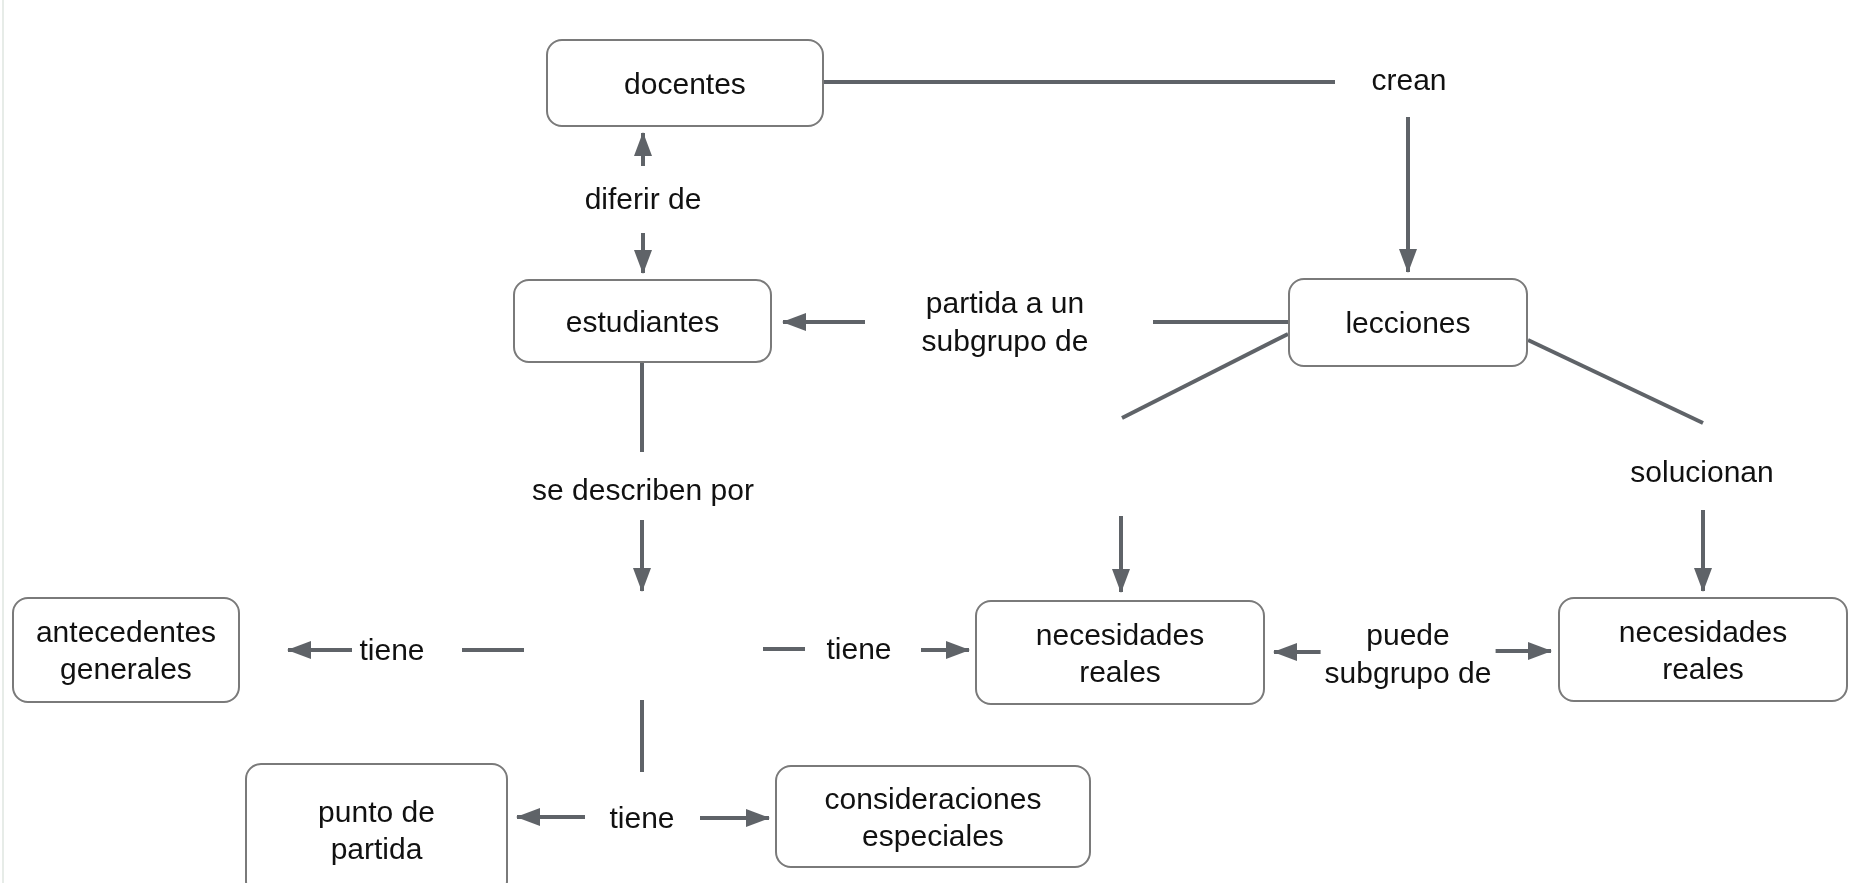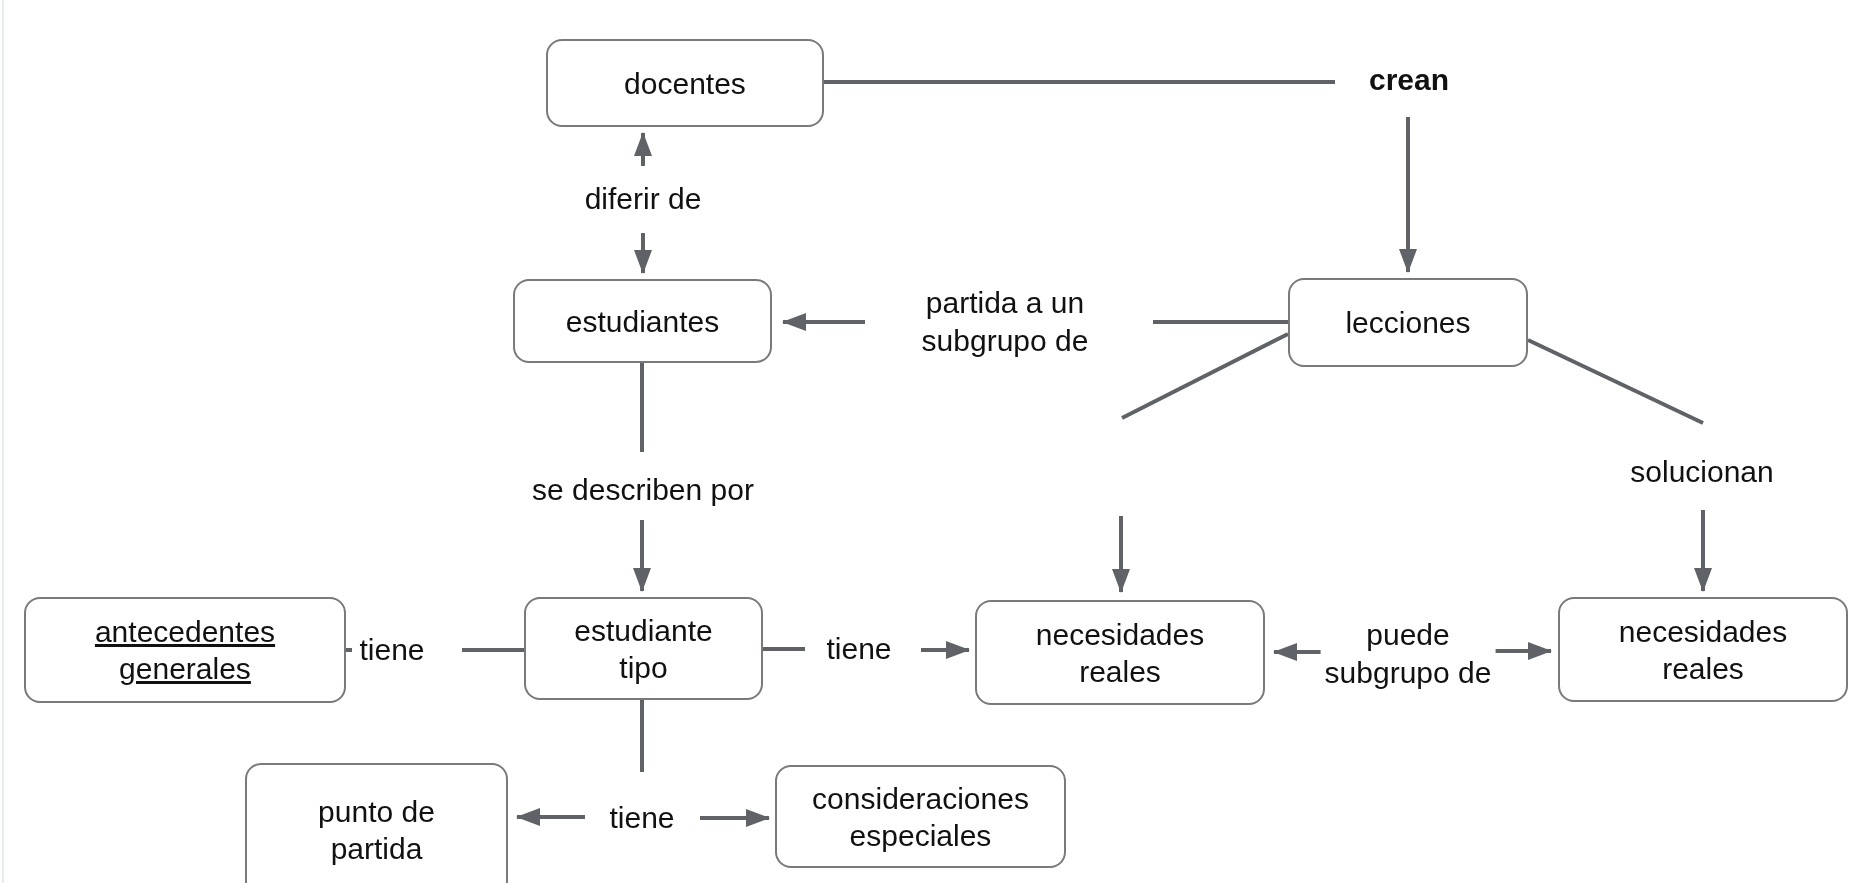--- a/index.html
+++ b/index.html
@@ -64,34 +64,32 @@
       <line x1="921" y1="650" x2="969" y2="650" stroke="#5f6368" stroke-width="4" marker-end="url(#arrowhead)"></line>
       <line x1="642" y1="700" x2="642" y2="772" stroke="#5f6368" stroke-width="4"></line>
       <line x1="585" y1="817" x2="517" y2="817" stroke="#5f6368" stroke-width="4" marker-end="url(#arrowhead)"></line>
       <line x1="700" y1="818" x2="769" y2="818" stroke="#5f6368" stroke-width="4" marker-end="url(#arrowhead)"></line>
       <line x1="1322" y1="652" x2="1274" y2="652" stroke="#5f6368" stroke-width="4" marker-end="url(#arrowhead)"></line>
       <line x1="1493" y1="651" x2="1551" y2="651" stroke="#5f6368" stroke-width="4" marker-end="url(#arrowhead)"></line>
     </svg>
 <div class="node" style="left: 510px; top: 39px; width: 278px; height: 88px; margin-left: 36px;">docentes</div>
     <div class="node" style="left: 1288px; top: 278px; width: 240px; height: 89px;">lecciones</div>
     <div class="node" style="left: 513px; top: 279px; width: 259px; height: 84px;">estudiantes</div>
-    <div class="node" style="left: 24px; top: 597px; width: 322px; height: 106px; text-decoration: underline;">antecedentes
+    <div class="node" style="left: 12px; top: 597px; width: 228px; height: 106px;">antecedentes
 generales</div>
-    <div class="node" style="left: 524px; top: 597px; width: 239px; height: 103px;">estudiante
-tipo</div>
     <div class="node" style="left: 975px; top: 600px; width: 290px; height: 105px;">necesidades
 reales</div>
     <div class="node" style="left: 1558px; top: 597px; width: 290px; height: 105px;">necesidades
 reales</div>
     <div class="node" style="left: 245px; top: 763px; width: 263px; height: 134px;">punto de
 partida</div>
-    <div class="node" style="left: 775px; top: 765px; width: 291px; height: 103px;">consideraciones
+    <div class="node" style="left: 775px; top: 765px; width: 316px; height: 103px;">consideraciones
 especiales</div>
     <div class="edge-label" style="left: 643px; top: 199px;">diferir de</div>
-    <div class="edge-label" style="left: 1409px; top: 80px; font-weight: bold;">crean</div>
+    <div class="edge-label" style="left: 1409px; top: 80px;">crean</div>
     <div class="edge-label" style="left: 1005px; top: 322px;">partida a un
 subgrupo de</div>
     <div class="edge-label" style="left: 643px; top: 490px;">se describen por</div>
     <div class="edge-label" style="left: 1702px; top: 472px;">solucionan</div>
     <div class="edge-label" style="left: 392px; top: 650px;">tiene</div>
     <div class="edge-label" style="left: 859px; top: 649px;">tiene</div>
     <div class="edge-label" style="left: 1408px; top: 654px;">puede
 subgrupo de</div>
     <div class="edge-label" style="left: 642px; top: 818px;">tiene</div>
   </div>

